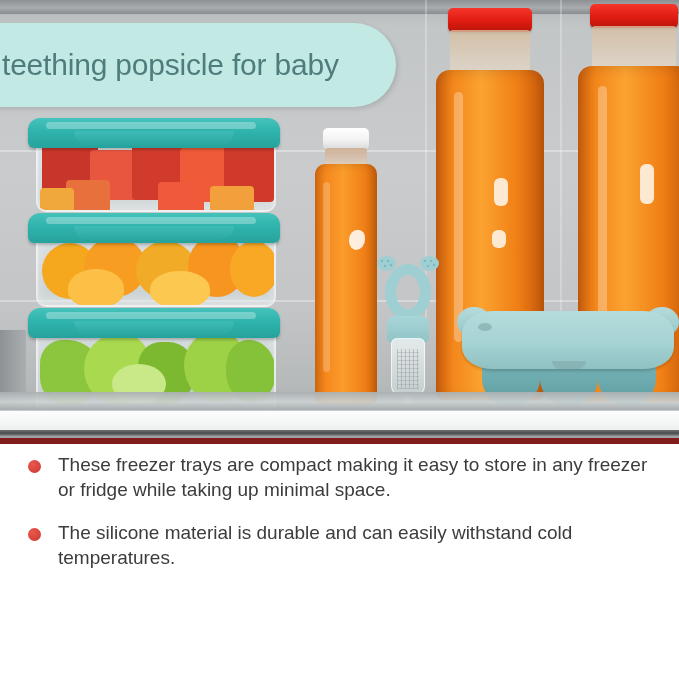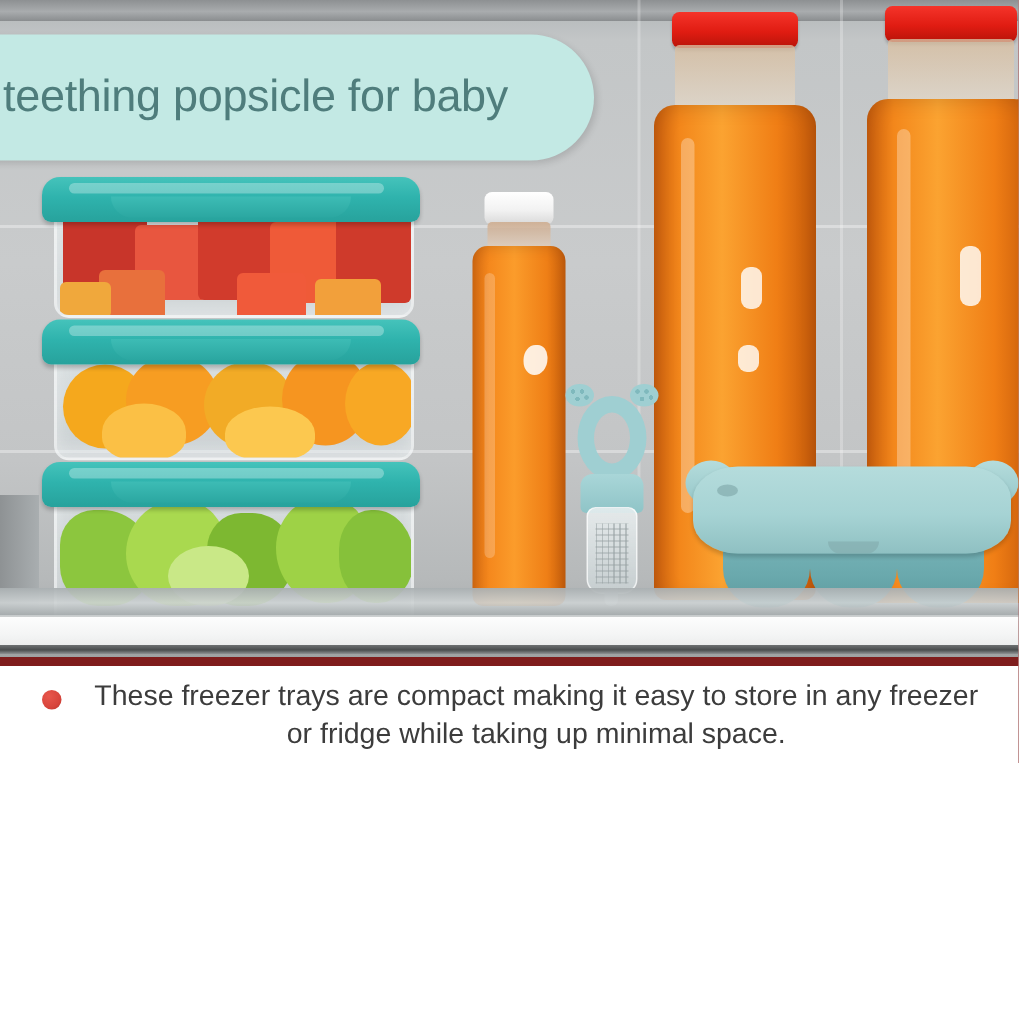--- a/index.html
+++ b/index.html
@@ -246,21 +246,21 @@
     white-space: nowrap;
   }
 
   
   .bullets {
     position:absolute; left:0; top:444px; width:679px; height:235px;
     background:#ffffff;
     padding: 8px 22px 0 28px;
     box-sizing: border-box;
   }
-  .bullet-row { display:flex; margin-bottom: 18px; text-align: center; }
+  .bullet-row { display:flex; margin-bottom: 18px; }
   .dot {
     flex: 0 0 auto;
     width: 13px; height: 13px;
     border-radius: 50%;
     background: radial-gradient(circle at 35% 32%, #e8564c, #d8453c 60%, #bc332b 100%);
     margin-top: 8px;
     margin-right: 17px;
   }
   .bullet-text {
     font-size: 19px;
@@ -397,15 +397,19 @@
 
 </div>
 
 <div class="bullets">
 
   <div class="bullet-row">
     <div class="dot"></div>
     <div class="bullet-text">These freezer trays are compact making it easy to store in any freezer or fridge while taking up minimal space.</div>
   </div>
 
+  <div class="bullet-row">
+    <div class="dot"></div>
+    <div class="bullet-text">The silicone material is durable and can easily withstand cold temperatures.</div>
+  </div>
 
 
 </div>
 
 </body></html>

